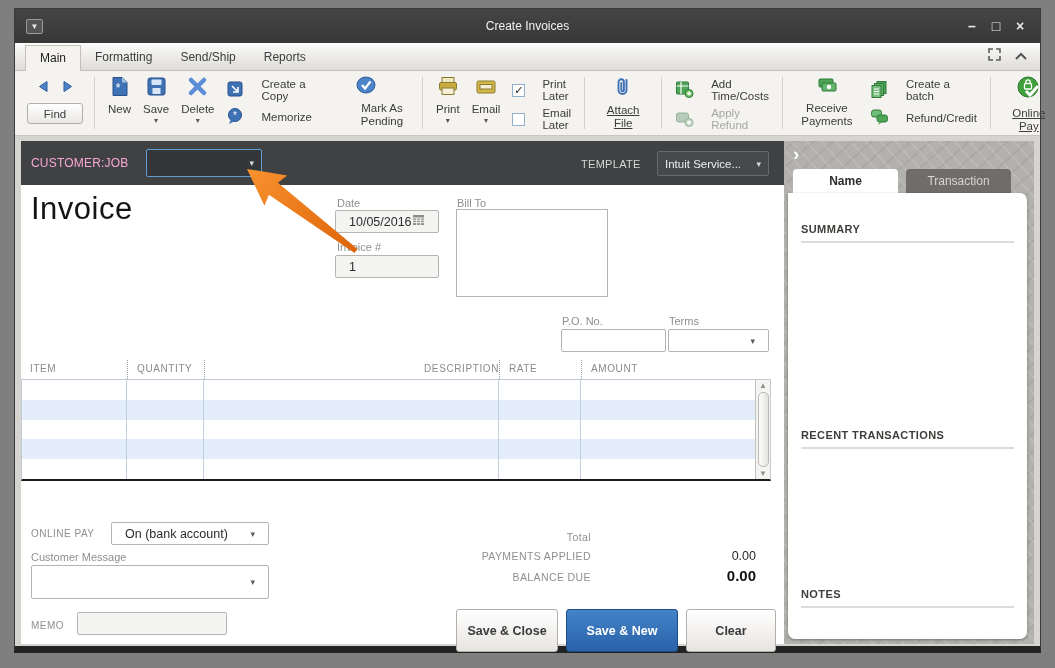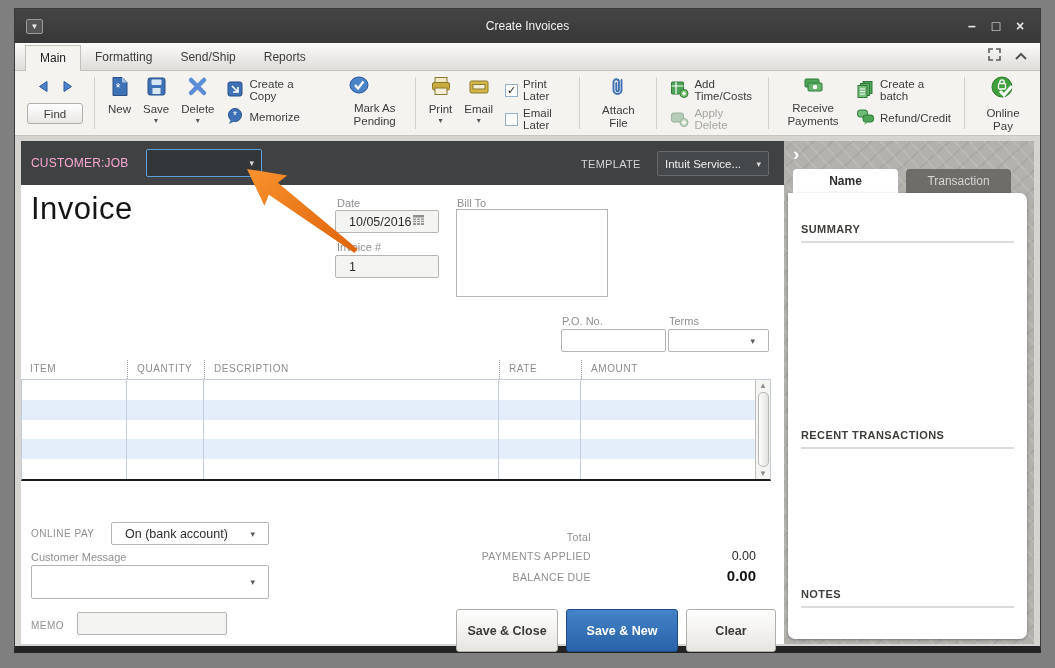--- a/index.html
+++ b/index.html
@@ -33,25 +33,25 @@
   .rdiv { width:1px; height:52px; background:#d4d1cd; margin:1px 7px 0; flex:none; }
   .rbtn { display:flex; flex-direction:column; align-items:center; margin:0 6px; cursor:default; }
   .rlabel { font-size:11.5px; color:#3c3c3c; text-align:center; line-height:1.15; margin-top:2px; }
   .rcaret { font-size:8px; color:#555; line-height:8px; margin-top:1px; }
   .findgrp { display:flex; flex-direction:column; align-items:center; gap:6px; margin:3px 4px 0 0; }
   .navarrows { display:flex; gap:9px; }
   .findbtn { width:56px; height:21px; border:1px solid #b2afab; border-radius:3px;
     background:linear-gradient(#ffffff,#e9e7e4); font-size:11.5px; color:#3c3c3c;
     display:flex; align-items:center; justify-content:center; }
   .rstack { display:flex; flex-direction:column; gap:5px; margin:2px 6px 0; }
-  .rrow { display:flex; align-items:center; gap:5px; font-size:11.5px; color:#3c3c3c; }
+  .rrow { display:flex; align-items:center; gap:17px; font-size:11.5px; color:#3c3c3c; }
   .rrow.disabled { color:#a6a6a3; }
   .cb { width:13px; height:13px; border:1px solid #93afce; background:#fff; display:inline-flex;
     align-items:center; justify-content:center; font-size:11px; color:#222; flex:none; }
-  .wrap52 { width:54px;margin-left:31px; } .wrap44 { width:50px; } .wrap60 { width:62px; }
+  .wrap52 { width:54px;margin-left:31px; } .wrap44 { width:50px;text-decoration:underline; } .wrap60 { width:62px; }
 
   
   .content { position:relative; height:510px; background:#d6d4d1; }
   .form-panel { position:absolute; left:6px; top:5px; width:763px; height:503px; background:#fff; }
 
   
   .custbar { position:absolute; left:0; top:0; width:763px; height:44px; background:#3f4143; }
   .custlabel { position:absolute; left:10px; top:15px; color:#f9a8d4; font-size:12px; letter-spacing:.2px; }
   .combo-dark { position:absolute; display:flex; align-items:center; border-radius:2px; cursor:default; }
   .combo-cust { left:125px; top:8px; width:116px; height:28px; background:#34373a; border:1px solid #5f9fd6; }
@@ -264,21 +264,21 @@
               <path d="M14 11.5 v4 M12 13.5 h4" stroke="#fff" stroke-width="1.3"></path>
             </svg></span>
         <span>Add Time/Costs</span>
       </div>
       <div class="rrow disabled">
         <span><svg width="19" height="19">
               <rect x="1.5" y="4" width="12" height="9" rx="2" fill="#b6ccb8" stroke="#9ab39d"></rect>
               <circle cx="14" cy="13.5" r="4" fill="#c4d6c0" stroke="#9ab39d"></circle>
               <path d="M14 11.5 v4 M12 13.5 h4" stroke="#fff" stroke-width="1.3"></path>
             </svg></span>
-        <span>Apply Delete</span>
+        <span>Apply Refund</span>
       </div>
     </div>
     <div class="rdiv"></div>
 
     <div class="rbtn">
       <span><svg width="22" height="20">
             <rect x="3" y="3" width="14" height="8" rx="1" fill="#4ea557" stroke="#2f7a3a"></rect>
             <rect x="6" y="7" width="14" height="8" rx="1" fill="#66b56e" stroke="#2f7a3a"></rect>
             <circle cx="13" cy="11" r="2.2" fill="#fff"></circle>
           </svg></span>
@@ -357,21 +357,21 @@
       <span class="flabel" style="left:541px; top:174px;">P.O. No.</span>
       <div class="fld white" style="left:540px; top:188px; width:105px; height:23px;"></div>
       <span class="flabel" style="left:648px; top:174px;">Terms</span>
       <div class="fld white" style="left:647px; top:188px; width:101px; height:23px;">
         <span class="caret">▾</span>
       </div>
 
       <div class="thead">
         <div class="th" style="width:106px;">ITEM</div>
         <div class="th" style="width:77px;">QUANTITY</div>
-        <div class="th" style="width:295px;">DESCRIPTION</div>
+        <div class="th" style="width:295px;text-align:right;">DESCRIPTION</div>
         <div class="th" style="width:82px;">RATE</div>
         <div class="th" style="width:190px;">AMOUNT</div>
       </div>
       <div class="tbody">
         <div class="tcols">
           <div class="tcol" style="width:105px;">
               <div class="trowcell"></div>
               <div class="trowcell"></div>
               <div class="trowcell"></div>
               <div class="trowcell"></div>

